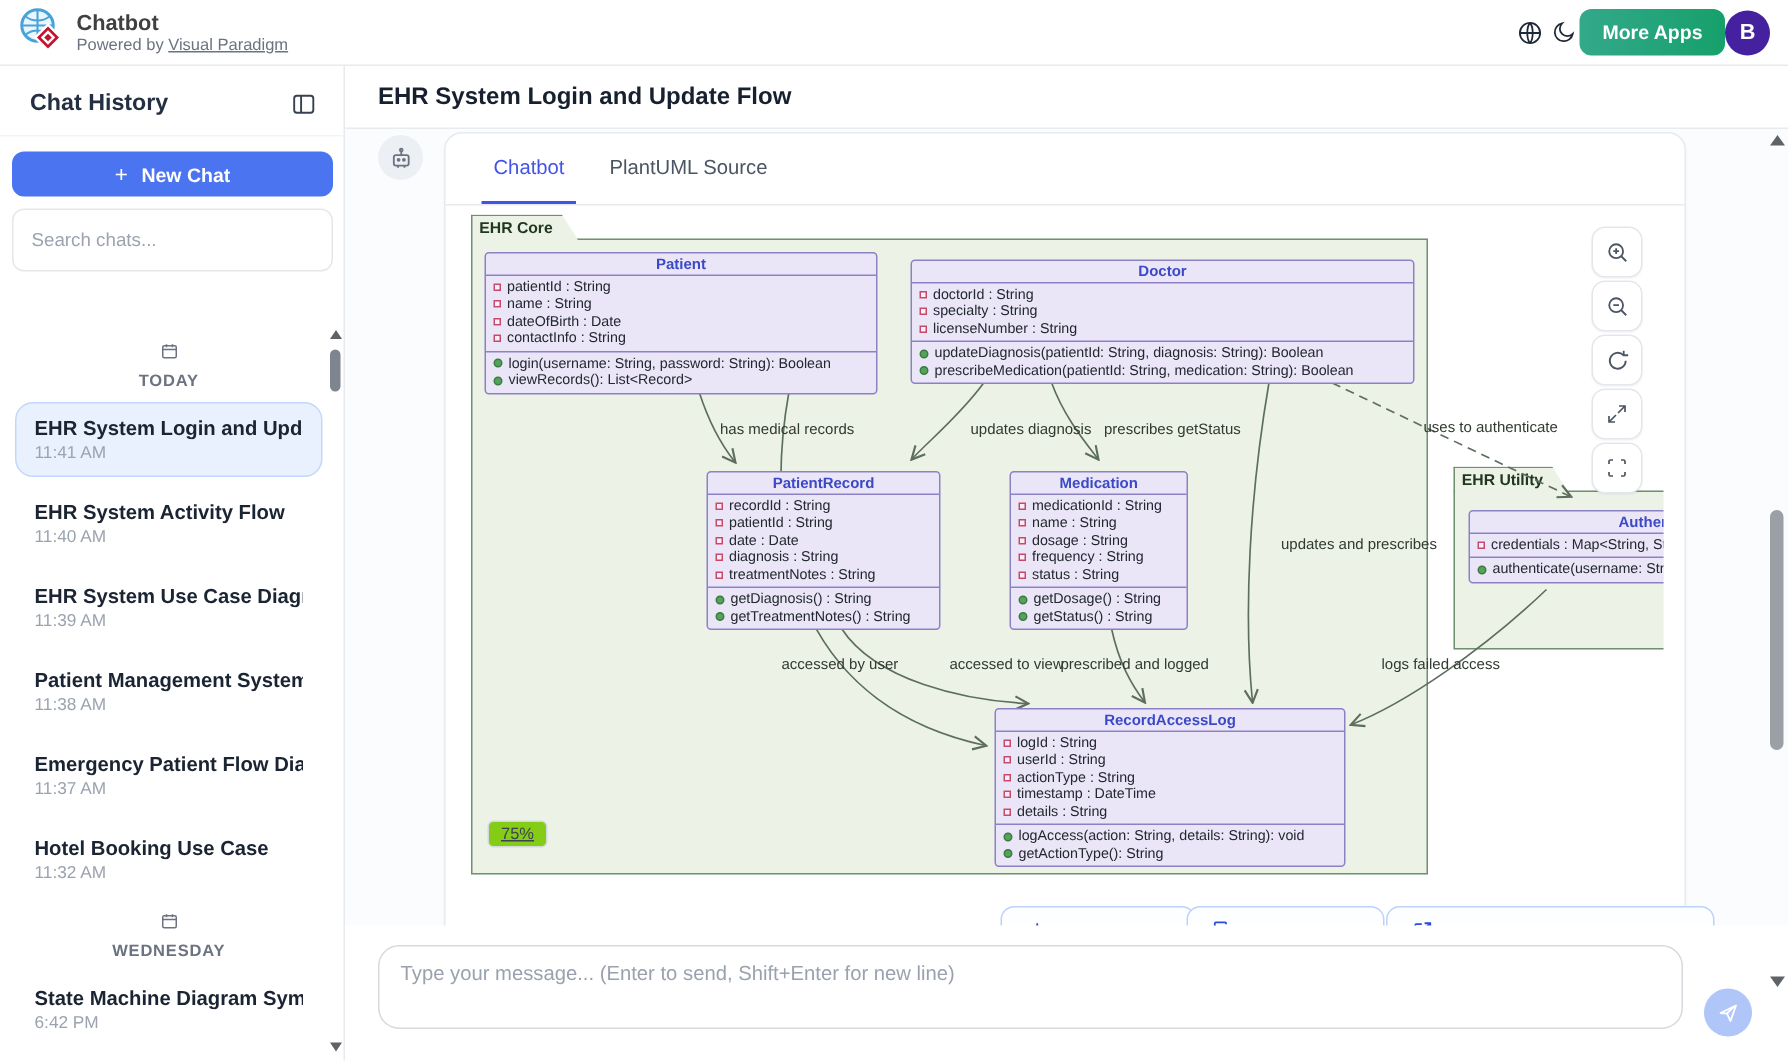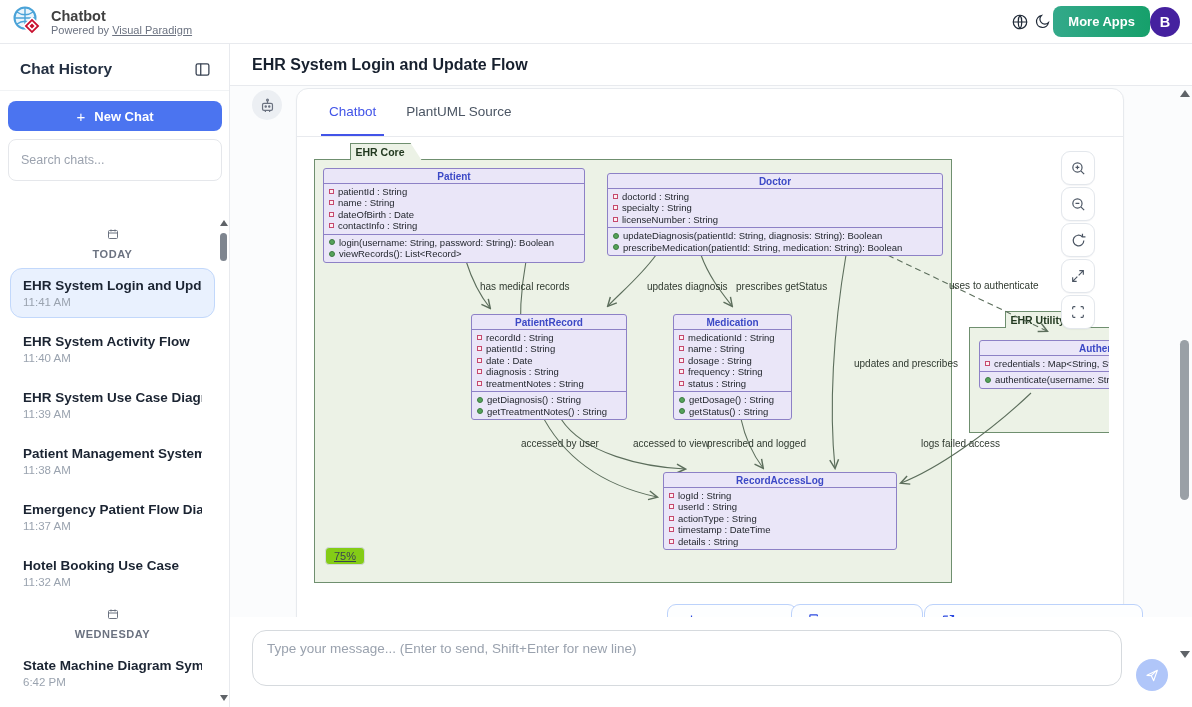--- a/index.html
+++ b/index.html
@@ -43,21 +43,21 @@
   .page-title{font-size:16px;font-weight:700;color:#17202e;}
   .bot-avatar{position:absolute;left:22px;top:46px;width:30px;height:30px;border-radius:50%;background:#eceff3;display:flex;align-items:center;justify-content:center;}
   .card{position:absolute;left:66px;top:44px;width:828px;height:560px;background:#fff;border:1px solid #e7eaee;border-radius:12px;box-shadow:0 1px 2px rgba(16,24,40,.04);}
   .tabbar{height:48px;border-bottom:1px solid #e8eaee;display:flex;align-items:stretch;padding-left:24px;gap:14px;}
   .tab{display:flex;align-items:center;padding:0 8px;font-size:13.5px;color:#4b5563;border-bottom:2px solid transparent;cursor:pointer;}
   .tab.active{color:#4254e8;border-bottom-color:#4254e8;font-weight:500;}
 
   
   .stage{position:absolute;left:16px;top:52px;width:796px;height:444px;overflow:hidden;background:#fff;}
   .pkg{position:absolute;border:1.5px solid #6f8f6f;background:#ecf2e6;}
-  .pkg-tab{position:absolute;top:-17px;left:-1.5px;height:17px;background:#ecf2e6;border:1.5px solid #6f8f6f;border-bottom:none;font-size:10.5px;font-weight:700;color:#21381f;padding:2px 16px 0 5px;clip-path:polygon(0 0,calc(100% - 11px) 0,100% 100%,0 100%);white-space:nowrap;margin-left:36px;}
+  .pkg-tab{position:absolute;top:-17px;left:-1.5px;height:17px;background:#ecf2e6;border:1.5px solid #6f8f6f;border-bottom:none;font-size:10.5px;font-weight:700;color:#21381f;padding:2px 16px 0 5px;clip-path:polygon(0 0,calc(100% - 11px) 0,100% 100%,0 100%);white-space:nowrap;}
   .uml{position:absolute;background:#eae6f8;border:1px solid #8d81c6;border-radius:3px;font-size:9.5px;color:#23272e;z-index:2;}
   .uml-title{text-align:center;font-weight:700;color:#3c49c6;font-size:10px;padding:1.5px 10px 1px;border-bottom:1px solid #8d81c6;white-space:nowrap;}
   .uml-sec{padding:2px 6px 2px 5px;}
   .uml-sec + .uml-sec{border-top:1px solid #8d81c6;}
   .uml-row{display:flex;align-items:center;gap:4px;white-space:nowrap;line-height:11.5px;}
   .ic-attr{width:5px;height:5px;border:1.2px solid #c5496e;background:#fdeef2;flex:none;}
   .ic-meth{width:6px;height:6px;border-radius:50%;background:#55a35a;border:1px solid #3d7a42;flex:none;}
   .edge-label{position:absolute;font-size:10px;color:#303a30;white-space:nowrap;z-index:3;}
   #edge-svg{position:absolute;left:0;top:0;z-index:2;}
   .zoom-badge{position:absolute;left:12px;top:406px;background:#84cc16;border:1px solid #d4d9de;border-radius:4px;padding:2px 8px;font-size:11px;color:#3b4450;z-index:6;text-decoration:underline;}
@@ -389,20 +389,30 @@
             </div>
             <div class="uml-row">
               <span class="ic-attr"></span>
               <span>timestamp : DateTime</span>
             </div>
             <div class="uml-row">
               <span class="ic-attr"></span>
               <span>details : String</span>
             </div>
           </div>
+          <div class="uml-sec">
+            <div class="uml-row">
+              <span class="ic-meth"></span>
+              <span>logAccess(action: String, details: String): void</span>
+            </div>
+            <div class="uml-row">
+              <span class="ic-meth"></span>
+              <span>getActionType(): String</span>
+            </div>
+          </div>
         </div>
         <div class="uml" style="left: 666px; top: 199px; min-width: 270px;">
           <div class="uml-title">Authentication</div>
           <div class="uml-sec">
             <div class="uml-row">
               <span class="ic-attr"></span>
               <span>credentials : Map&lt;String, String&gt;</span>
             </div>
           </div>
           <div class="uml-sec">

